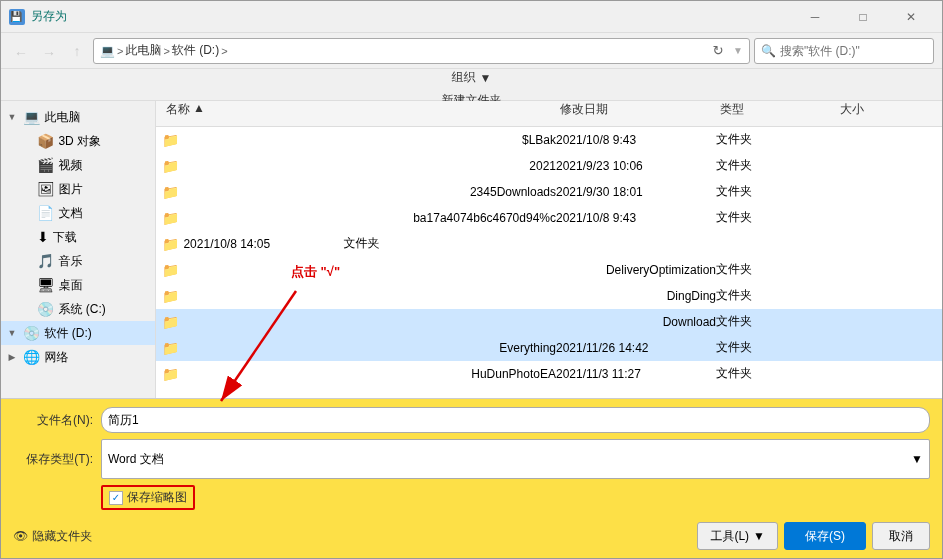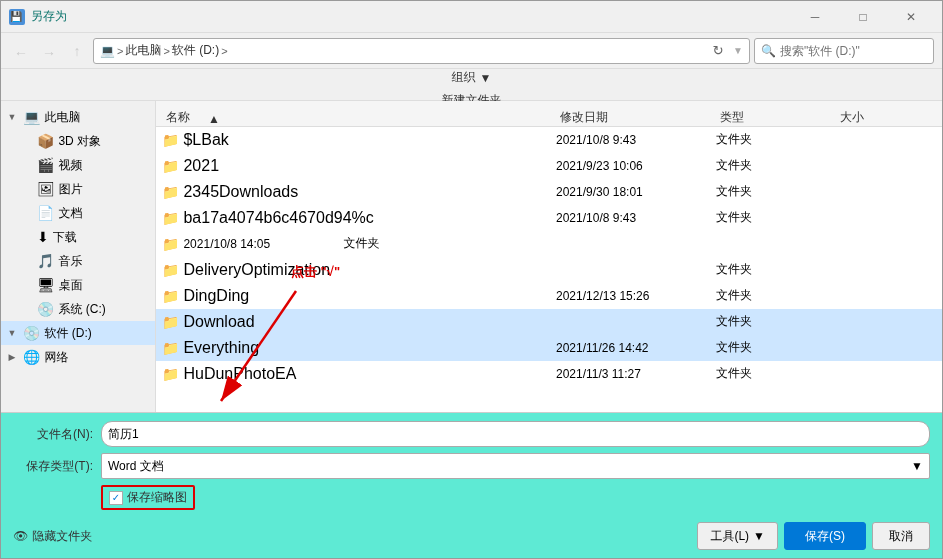--- a/index.html
+++ b/index.html
@@ -253,22 +253,22 @@
       align-items: center;
       padding: 0 6px;
     }
     .col-header {
       font-size: 12px;
       color: #333;
       cursor: pointer;
       padding: 0 4px;
       height: 100%;
       display: flex;
-      align-items: flex-end;
-      gap: 18px;
+      align-items: flex-start;
+      gap: 3px;
     }
     .col-name { flex: 2; min-width: 200px; }
     .col-date { width: 160px; }
     .col-type { width: 120px; }
     .col-size { width: 100px; }
 
     .file-list {
       flex: 1;
       overflow-y: auto;
       background: white;
@@ -277,28 +277,28 @@
       height: 26px;
       display: flex;
       align-items: center;
       padding: 0 6px;
       cursor: pointer;
       border-bottom: 1px solid transparent;
     }
     .file-row.selected { background: #cde6ff; }
 
     .file-icon { font-size: 14px; margin-right: 4px; flex-shrink: 0; color: #f4b942; }
-    .file-name { flex: 2; min-width: 200px; font-size: 16px; overflow: hidden; text-overflow: ellipsis; white-space: nowrap; }
+    .file-name { flex: 2; min-width: 200px; font-size: 12px; overflow: hidden; text-overflow: ellipsis; white-space: nowrap; text-align: right; }
     .file-date { width: 160px; font-size: 12px; }
     .file-type { width: 120px; font-size: 12px; }
     .file-size { width: 100px; font-size: 12px; }
 
     
     .bottom-area {
-      background: #5eead4;
+      background: #fde047;
       border-top: 1px solid #ccc;
       padding: 8px 12px;
     }
     .form-row {
       display: flex;
       align-items: center;
       margin-bottom: 6px;
       gap: 8px;
     }
     .form-label {
@@ -311,21 +311,21 @@
       flex: 1;
       height: 26px;
       border: 1px solid #aaa;
       padding: 0 6px;
       font-size: 12px;
       background: white;
       border-radius: 11px;
     }
     .form-select {
       flex: 1;
-      height: 26px;
+      height: 40px;
       border: 1px solid #aaa;
       padding: 0 6px;
       font-size: 12px;
       background: white;
       border-radius: 2px;
       display: flex;
       align-items: center;
       justify-content: space-between;
       cursor: pointer;
     }
@@ -620,21 +620,20 @@
     </div>
           <div class="file-row">
       <span class="file-icon">📁</span>
       <span class="file-name">DeliveryOptimization</span>
       <span class="file-type">文件夹</span>
       <span class="file-size"></span>
     </div>
           <div class="file-row">
       <span class="file-icon">📁</span>
       <span class="file-name">DingDing</span>
-      <span class="file-date">2021/12/13  15:26</span>
       <span class="file-type">文件夹</span>
       <span class="file-size"></span>
     </div>
           <div class="file-row selected">
       <span class="file-icon">📁</span>
       <span class="file-name">Download</span>
       <span class="file-type">文件夹</span>
       <span class="file-size"></span>
     </div>
           <div class="file-row selected">

